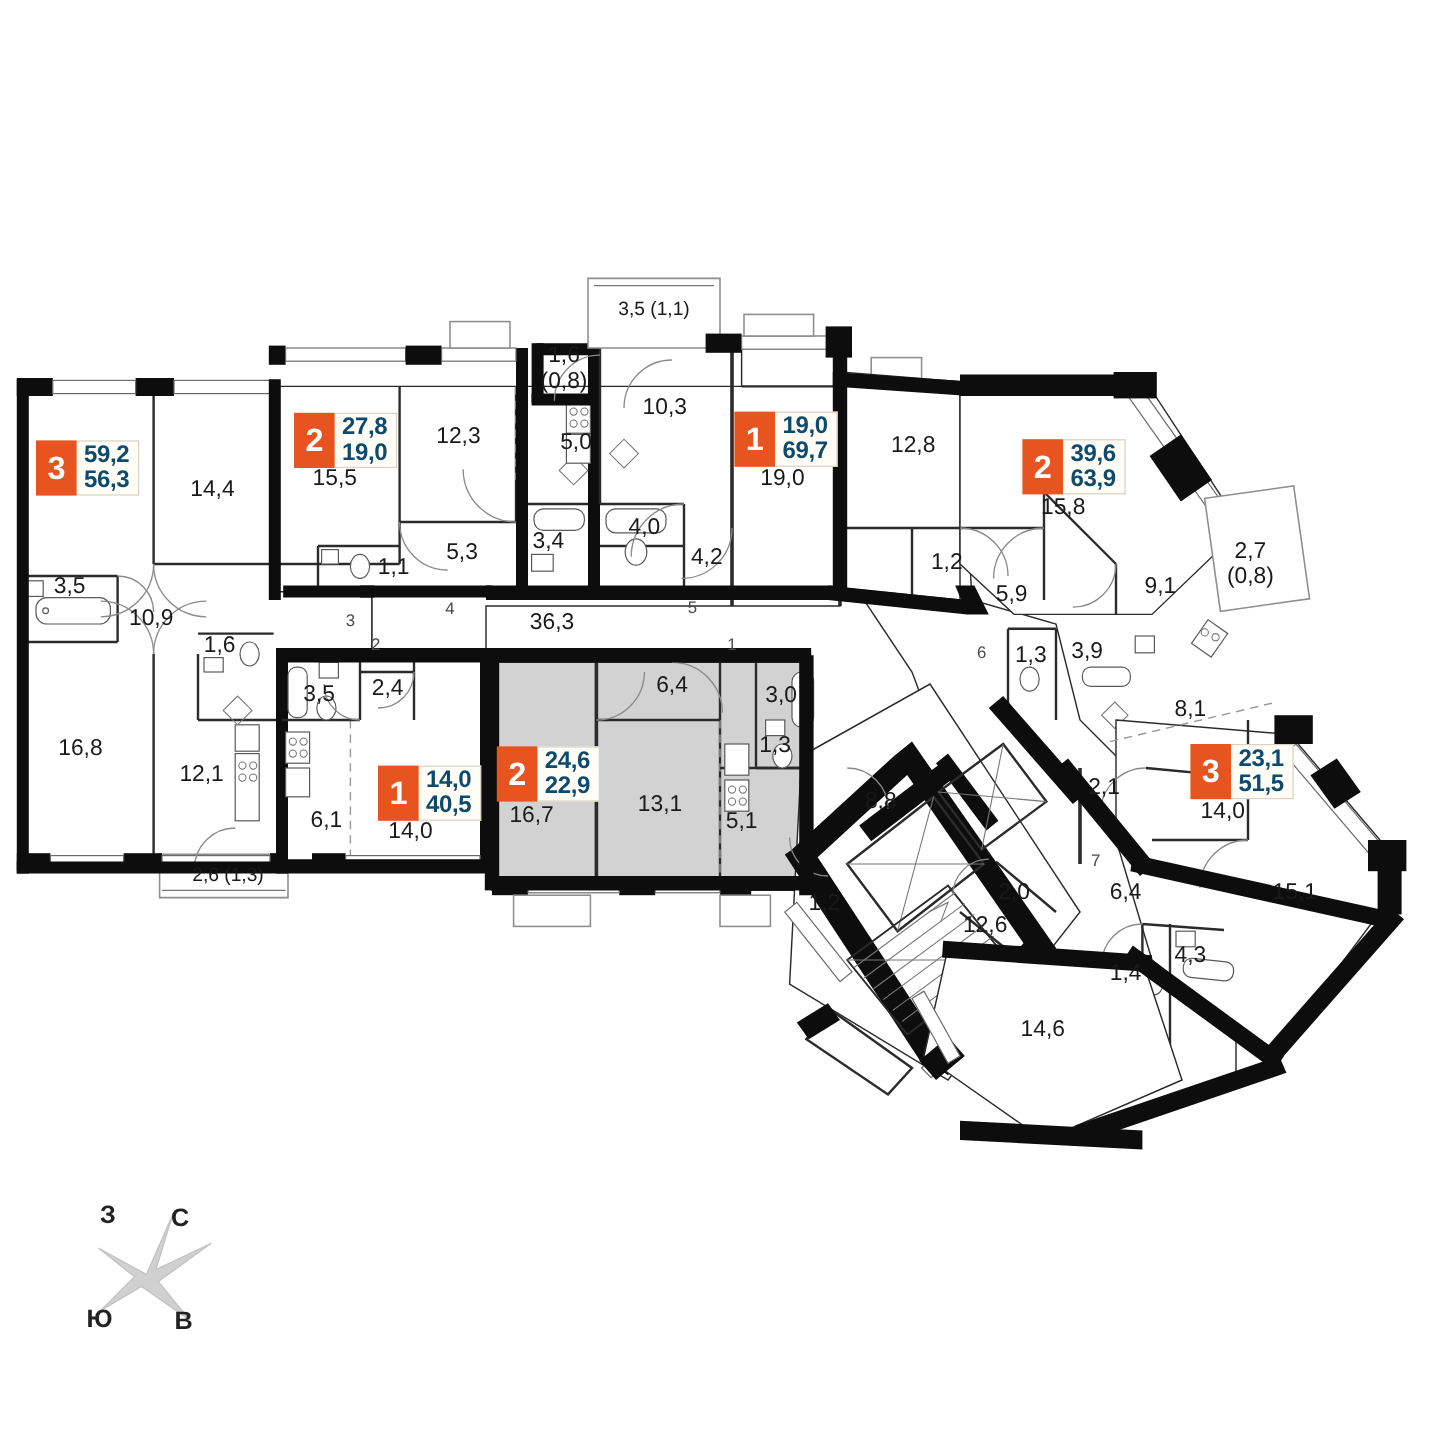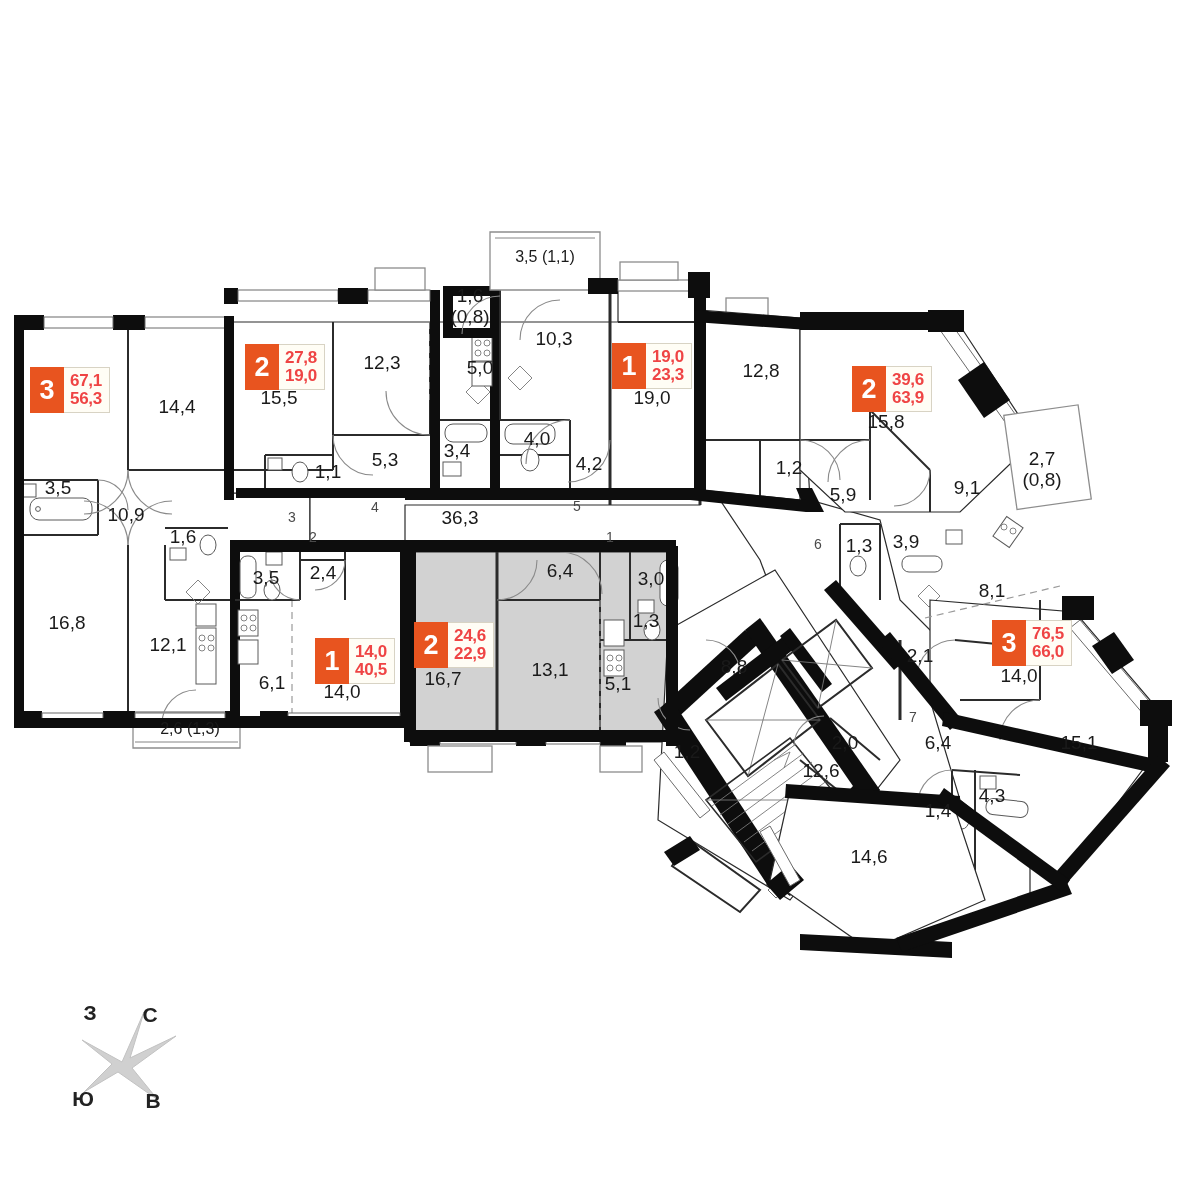--- a/index.html
+++ b/index.html
@@ -24,21 +24,21 @@
   .area-sm{font-size:16px;}
   .entry-num{font-family:"Liberation Sans",sans-serif;font-size:14px;fill:#4a4a4a;text-anchor:middle;dominant-baseline:middle;}
   .compass-letter{font-family:"Liberation Sans",sans-serif;font-size:21px;font-weight:bold;fill:#222;text-anchor:middle;dominant-baseline:middle;}
 
   
   .badge{position:absolute;display:flex;align-items:stretch;height:46px;}
   .badge .rooms{width:34px;background:#e8541f;color:#fff;font-size:27px;font-weight:bold;
     display:flex;align-items:center;justify-content:center;font-family:"Liberation Sans",sans-serif;line-height:1;}
   .badge .areas{background:#fffdf5;border:1px solid #d8d3c4;border-left:none;padding:0 7px 0 6px;
     display:flex;flex-direction:column;justify-content:center;}
-  .badge .areas span{font-size:17px;font-weight:bold;color:#ef4444;line-height:1.06;font-family:"Liberation Sans",sans-serif;letter-spacing:-0.3px;}
+  .badge .areas span{font-size:20px;font-weight:bold;color:#0c4a6e;line-height:1.06;font-family:"Liberation Sans",sans-serif;letter-spacing:-0.3px;}
 </style>
 </head>
 <body>
 
 <div id="stage">
 
 <svg id="plan" viewBox="0 0 1200 1200">
 
   <g>
 
@@ -419,54 +419,54 @@
     <text class="compass-letter" id="cmp-w" x="90" y="1014">З</text>
     <text class="compass-letter" id="cmp-n" x="150" y="1016">С</text>
     <text class="compass-letter" id="cmp-s" x="83" y="1100">Ю</text>
     <text class="compass-letter" id="cmp-e" x="153" y="1102">В</text>
   </g>
 </svg>
 
 <div class="badge" style="left:30px;top:367px;">
   <div class="rooms">3</div>
   <div class="areas">
-    <span>67,1</span>
+    <span>59,2</span>
     <span>56,3</span>
   </div>
 </div>
 
 <div class="badge" style="left:245px;top:344px;">
   <div class="rooms">2</div>
   <div class="areas">
     <span>27,8</span>
     <span>19,0</span>
   </div>
 </div>
 
 <div class="badge" style="left:612px;top:343px;">
   <div class="rooms">1</div>
   <div class="areas">
     <span>19,0</span>
-    <span>23,3</span>
+    <span>69,7</span>
   </div>
 </div>
 
 <div class="badge" style="left:852px;top:366px;">
   <div class="rooms">2</div>
   <div class="areas">
     <span>39,6</span>
     <span>63,9</span>
   </div>
 </div>
 
 <div class="badge" style="left:992px;top:620px;">
   <div class="rooms">3</div>
   <div class="areas">
-    <span>76,5</span>
-    <span>66,0</span>
+    <span>23,1</span>
+    <span>51,5</span>
   </div>
 </div>
 
 <div class="badge" style="left:315px;top:638px;">
   <div class="rooms">1</div>
   <div class="areas">
     <span>14,0</span>
     <span>40,5</span>
   </div>
 </div>

